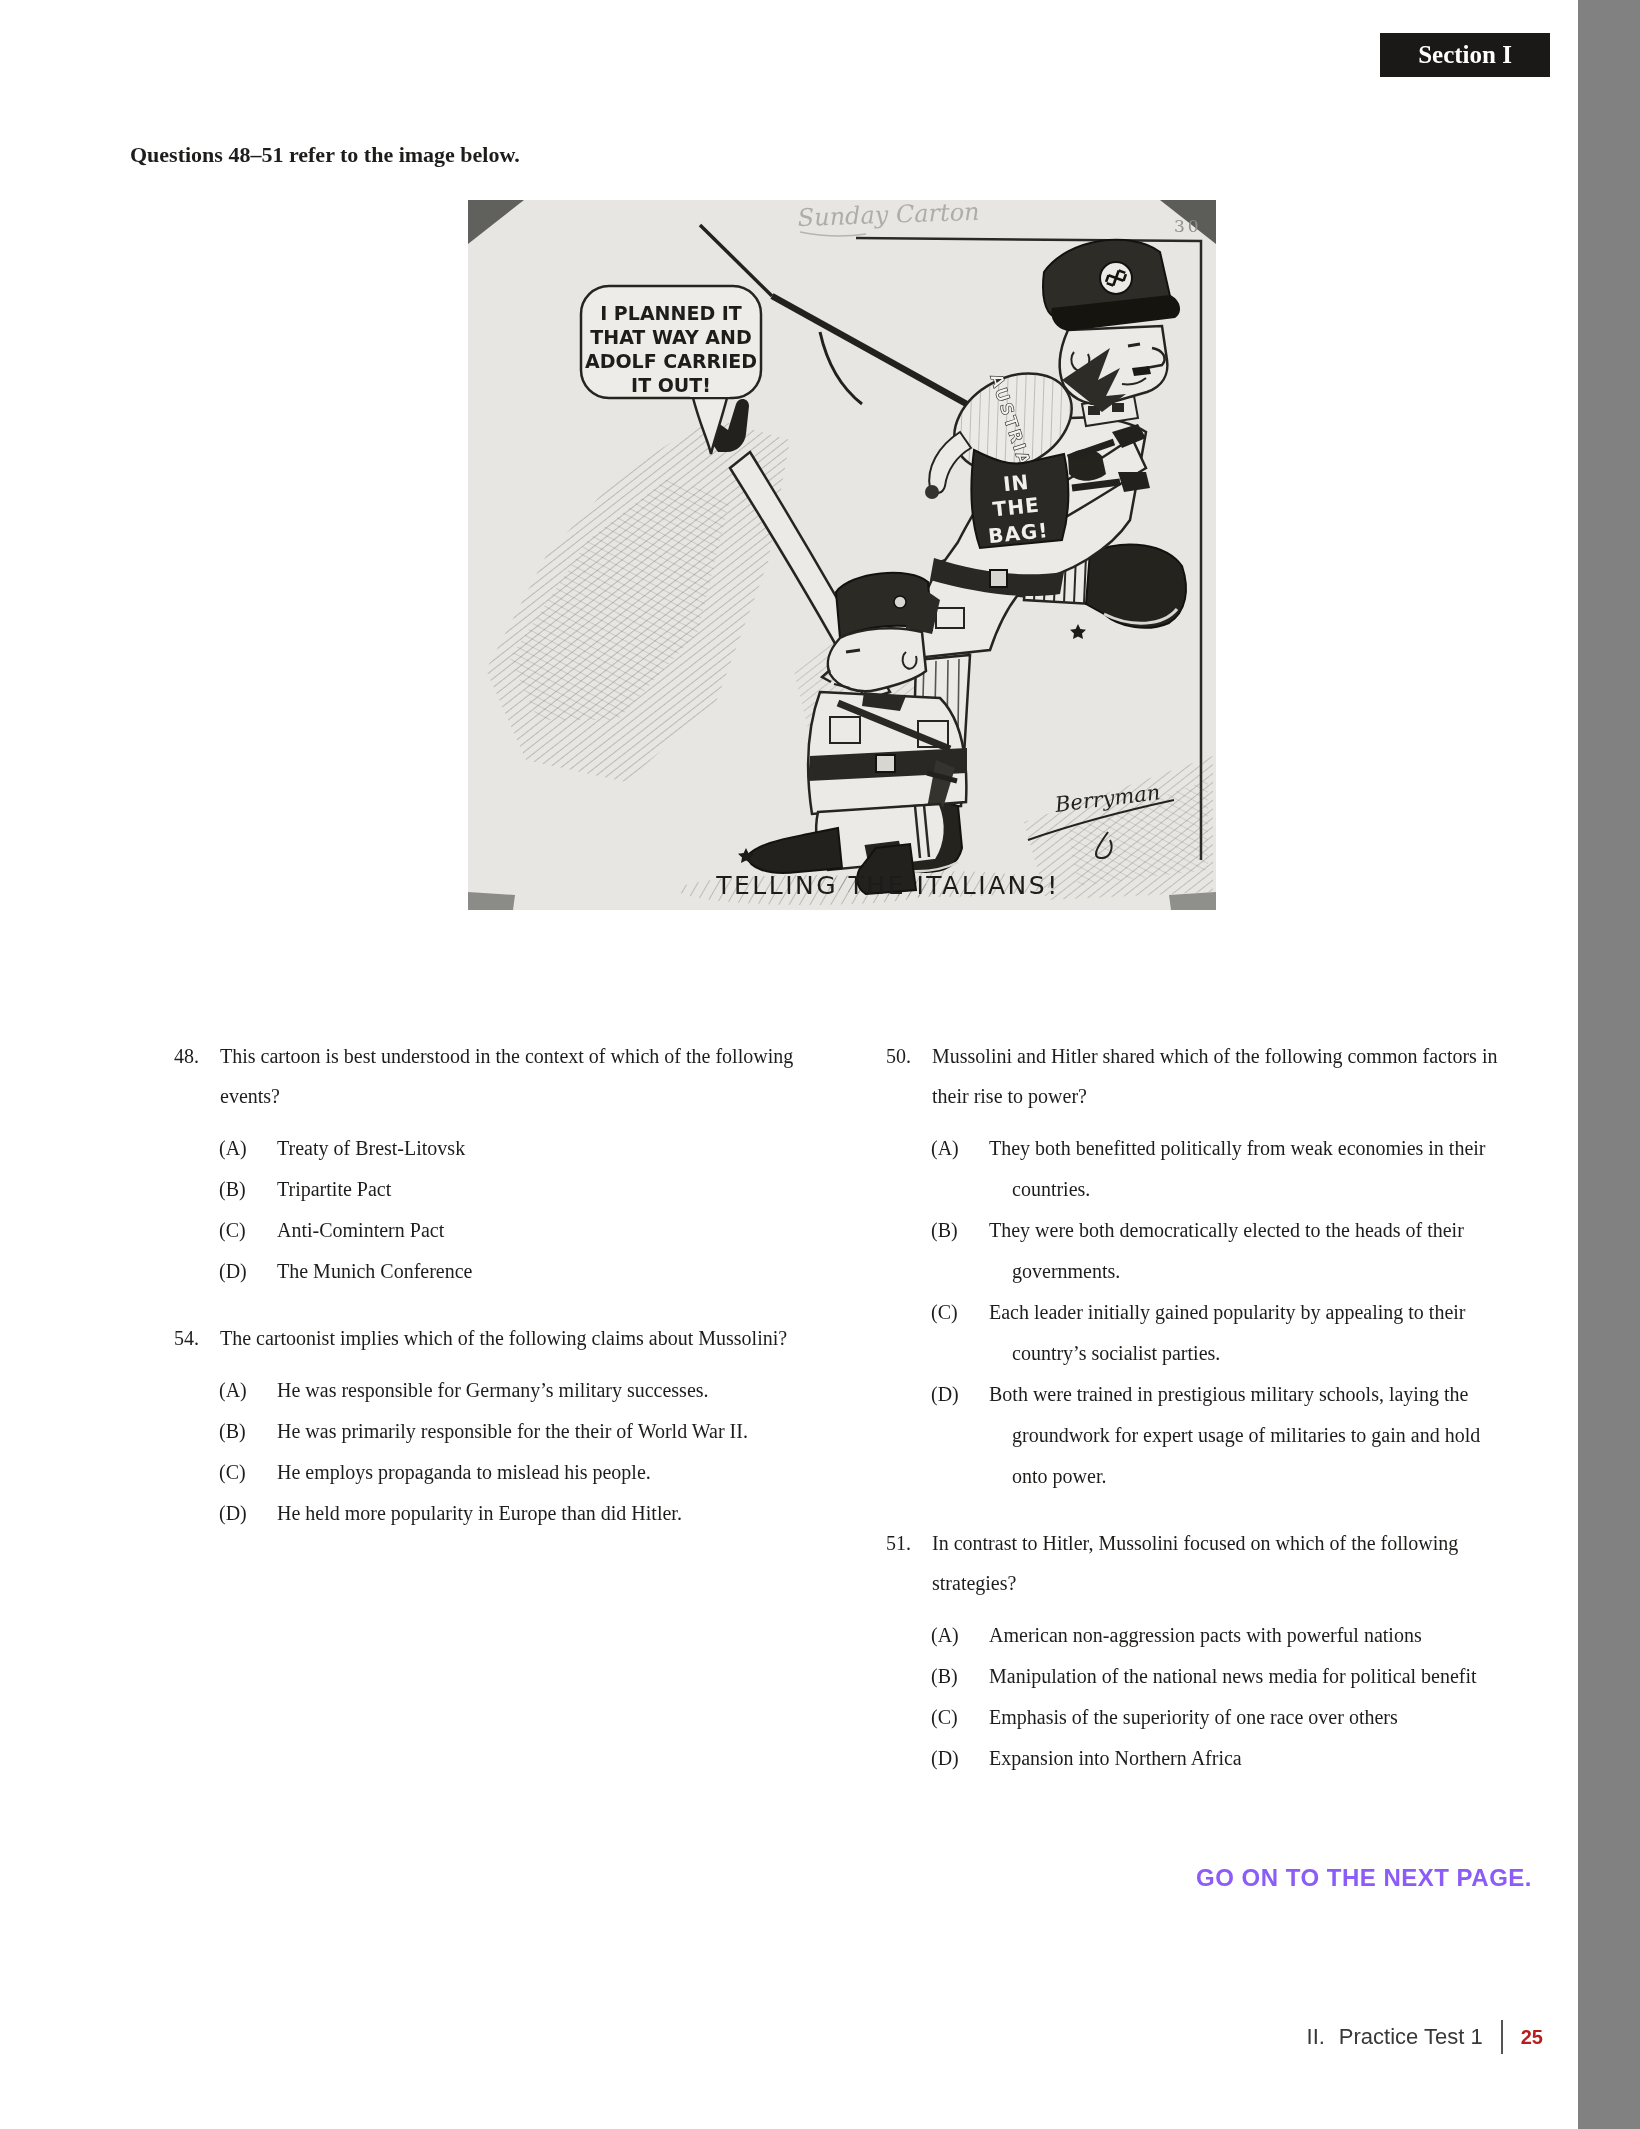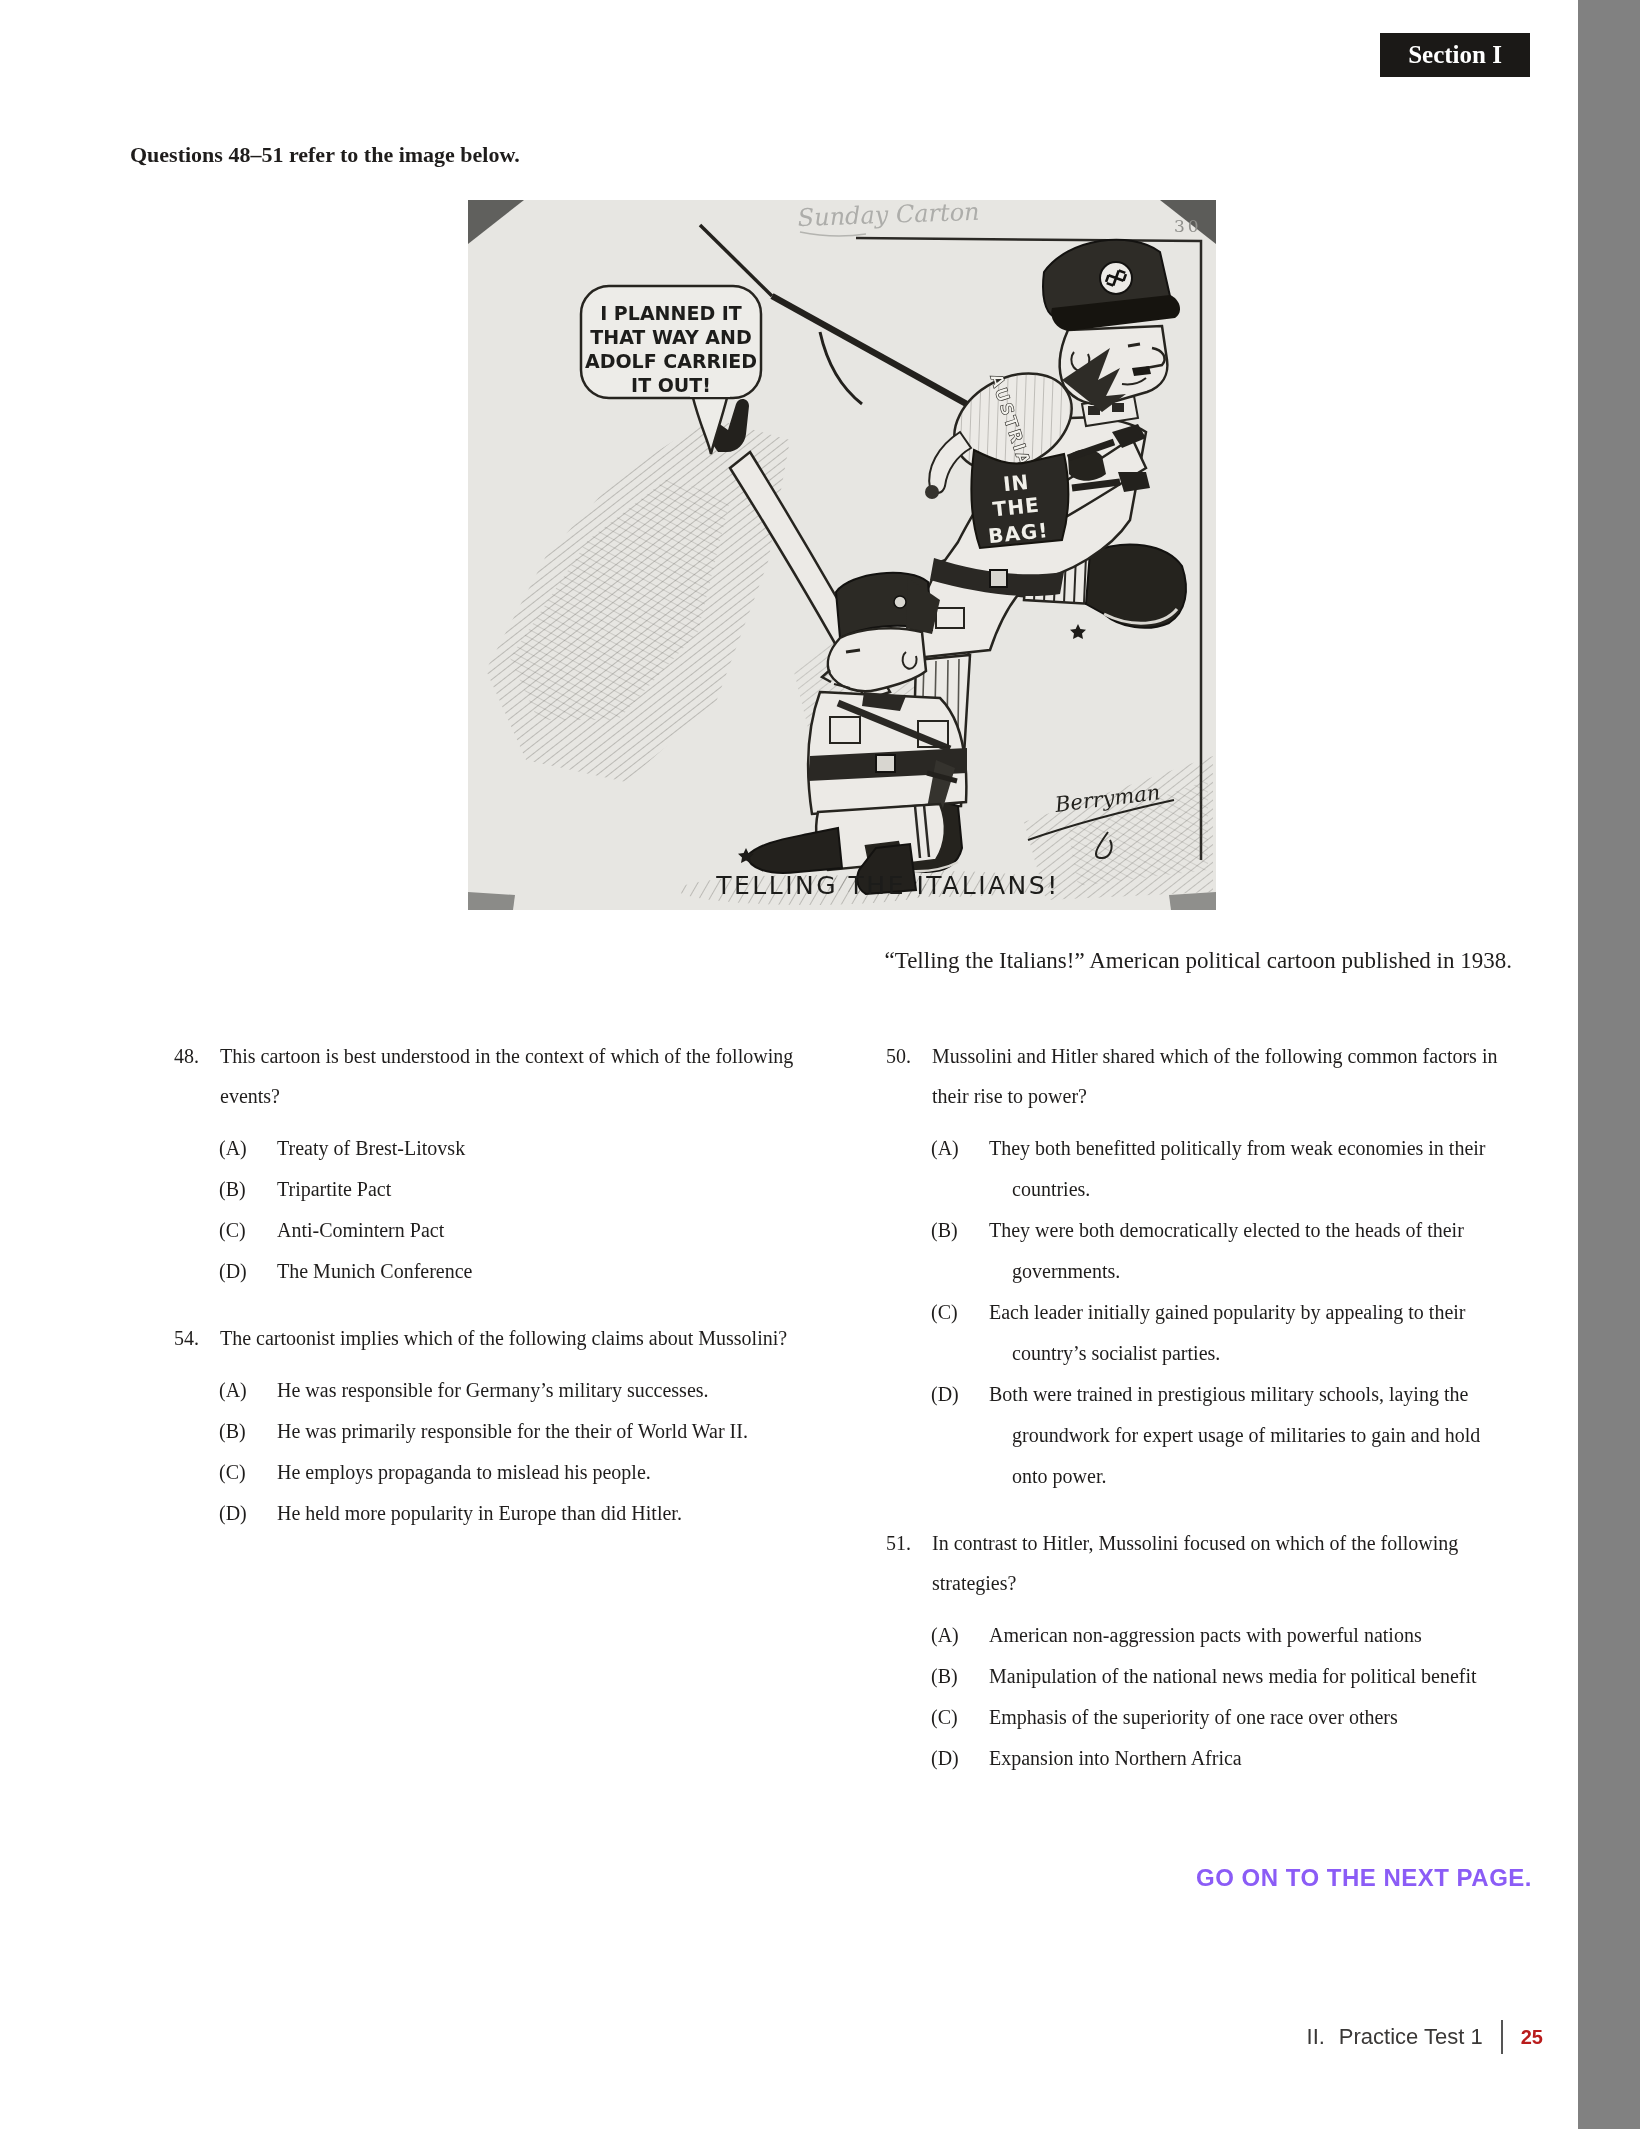--- a/index.html
+++ b/index.html
@@ -1,19 +1,19 @@
 <!DOCTYPE html>
 <html lang="en"><head>
 <meta charset="utf-8">
 <style>
   html,body{margin:0;padding:0;background:#ffffff;}
   #page{position:relative;width:1640px;height:2129px;background:#ffffff;overflow:hidden;
         font-family:"Liberation Serif", serif;color:#1f1d1c;}
   .edge-bar{position:absolute;top:0;right:0;width:62px;height:2129px;background:#818181;}
-  .section-badge{position:absolute;left:1380px;top:33px;width:150px;height:44px;background:#1b1917;
+  .section-badge{position:absolute;left:1380px;top:33px;width:170px;height:44px;background:#1b1917;
         color:#fff;font-weight:bold;font-size:25px;display:flex;align-items:center;justify-content:center;
         font-family:"Liberation Serif", serif;}
   .instruction{position:absolute;left:130px;top:142px;font-size:22px;font-weight:bold;}
   .cartoon-wrap{position:absolute;left:468px;top:200px;width:748px;height:710px;}
   .caption{position:absolute;top:948px;right:128px;font-size:23px;white-space:nowrap;}
   .qcol{position:absolute;top:1036px;font-size:20px;}
   .col-left{left:174px;width:650px;}
   .col-right{left:886px;width:620px;}
   .question{margin-bottom:26px;}
   .stem{display:flex;line-height:40px;}
@@ -199,21 +199,20 @@
 
       <g>
         <text x="588" y="612" font-family="DejaVu Serif, serif" font-style="italic" font-size="21" fill="#23221e" transform="rotate(-7 588 612)">Berryman</text>
         <path d="M560,640 C600,626 660,610 706,600 M640,632 c-10,14 -18,26 -6,26 8,0 12,-10 8,-18" stroke="#23221e" stroke-width="2" fill="none"></path>
       </g>
 
       <text x="420" y="694" text-anchor="middle" font-family="DejaVu Sans, sans-serif" font-weight="500" font-size="25" letter-spacing="2.5" fill="#1c1c1a">TELLING THE ITALIANS!</text>
     </svg>
   </div>
 
-  <div class="caption">“Telling the Italians!” American political cartoon published in 1938.</div>
 
   <div class="qcol col-left">
     <div class="question">
       <div class="stem">
         <span class="qnum">48.</span>
         <span class="stem-text">This cartoon is best understood in the context of which of the following events?</span>
       </div>
       <div class="choices">
         <div class="choice">
             <span class="cl">(A)</span>

